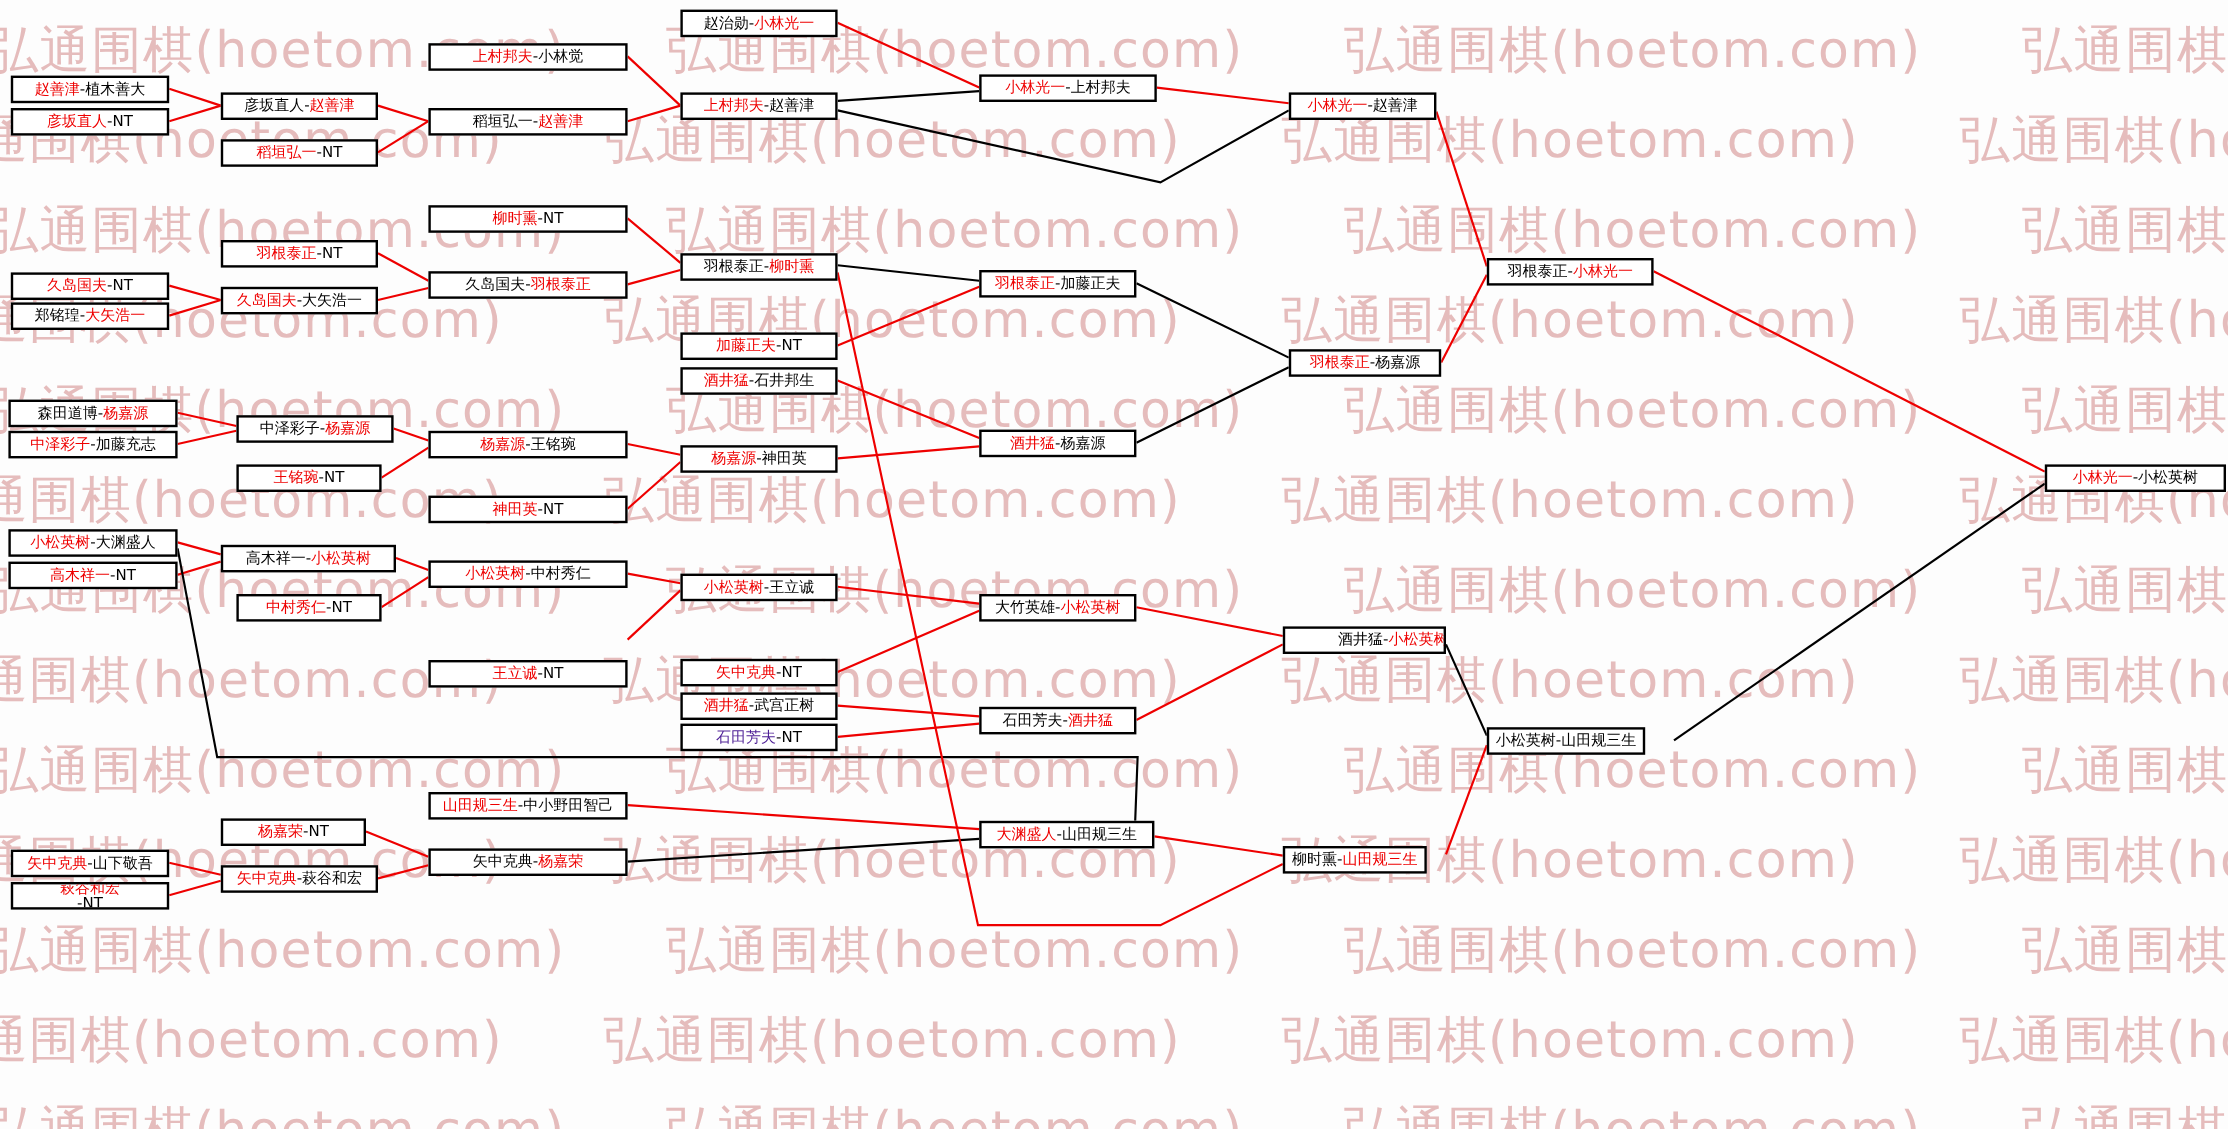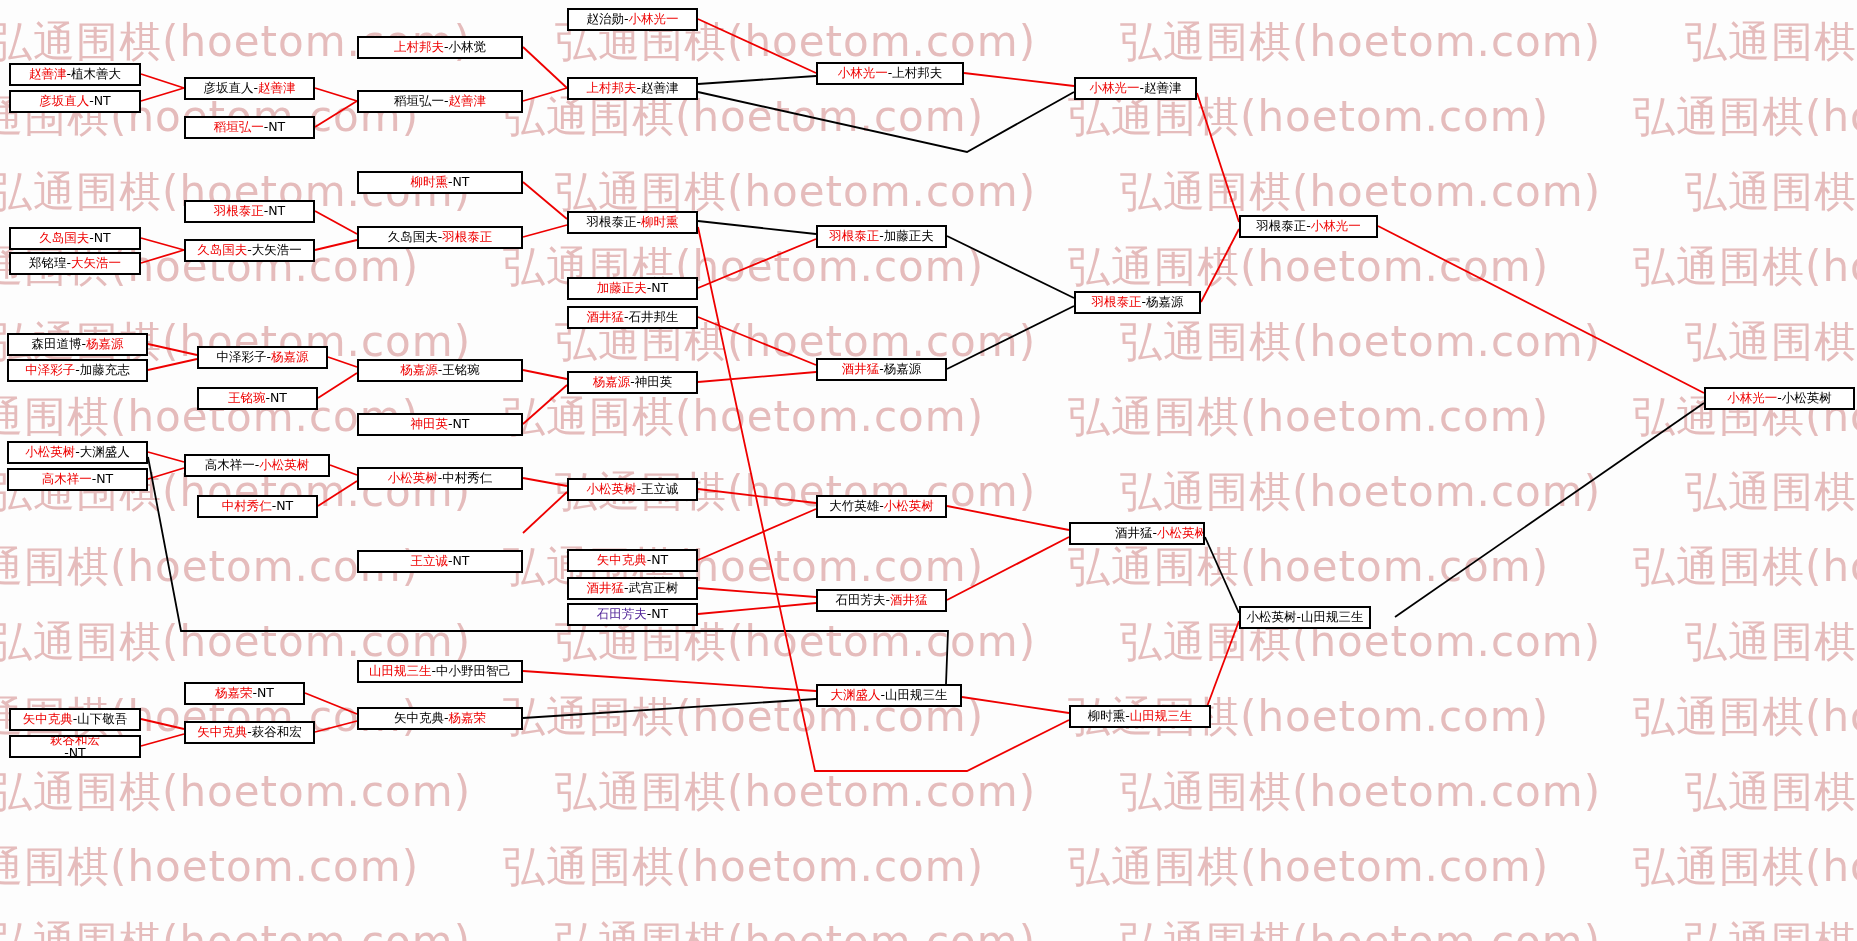--- a/index.html
+++ b/index.html
@@ -335,21 +335,21 @@
       <span style="color: rgb(0, 0, 0);">-中小野田智己</span>
     </div>
     <div class="match-box" style="left: 184px; top: 682px; width: 121px; border-color: rgb(0, 0, 0); background: rgb(255, 255, 255);">
       <span style="color: rgb(238, 0, 0);">杨嘉荣</span>
       <span style="color: rgb(0, 0, 0);">-NT</span>
     </div>
     <div class="match-box" style="left: 816px; top: 684px; width: 146px; border-color: rgb(0, 0, 0); background: rgb(255, 255, 255);">
       <span style="color: rgb(238, 0, 0);">大渊盛人</span>
       <span style="color: rgb(0, 0, 0);">-山田规三生</span>
     </div>
-    <div class="match-box" style="left: 1069px; top: 705px; width: 142px; border-color: rgb(0, 0, 0); background: rgb(255, 255, 255);">
+    <div class="match-box" style="left: 1069px; top: 705px; width: 120px; border-color: rgb(0, 0, 0); background: rgb(255, 255, 255);">
       <span style="color: rgb(0, 0, 0);">柳时熏-</span>
       <span style="color: rgb(238, 0, 0);">山田规三生</span>
     </div>
     <div class="match-box" style="left: 9px; top: 708px; width: 132px; border-color: rgb(0, 0, 0); background: rgb(255, 255, 255);">
       <span style="color: rgb(238, 0, 0);">矢中克典</span>
       <span style="color: rgb(0, 0, 0);">-山下敬吾</span>
     </div>
     <div class="match-box" style="left: 357px; top: 707px; width: 166px; border-color: rgb(0, 0, 0); background: rgb(255, 255, 255);">
       <span style="color: rgb(0, 0, 0);">矢中克典-</span>
       <span style="color: rgb(238, 0, 0);">杨嘉荣</span>

